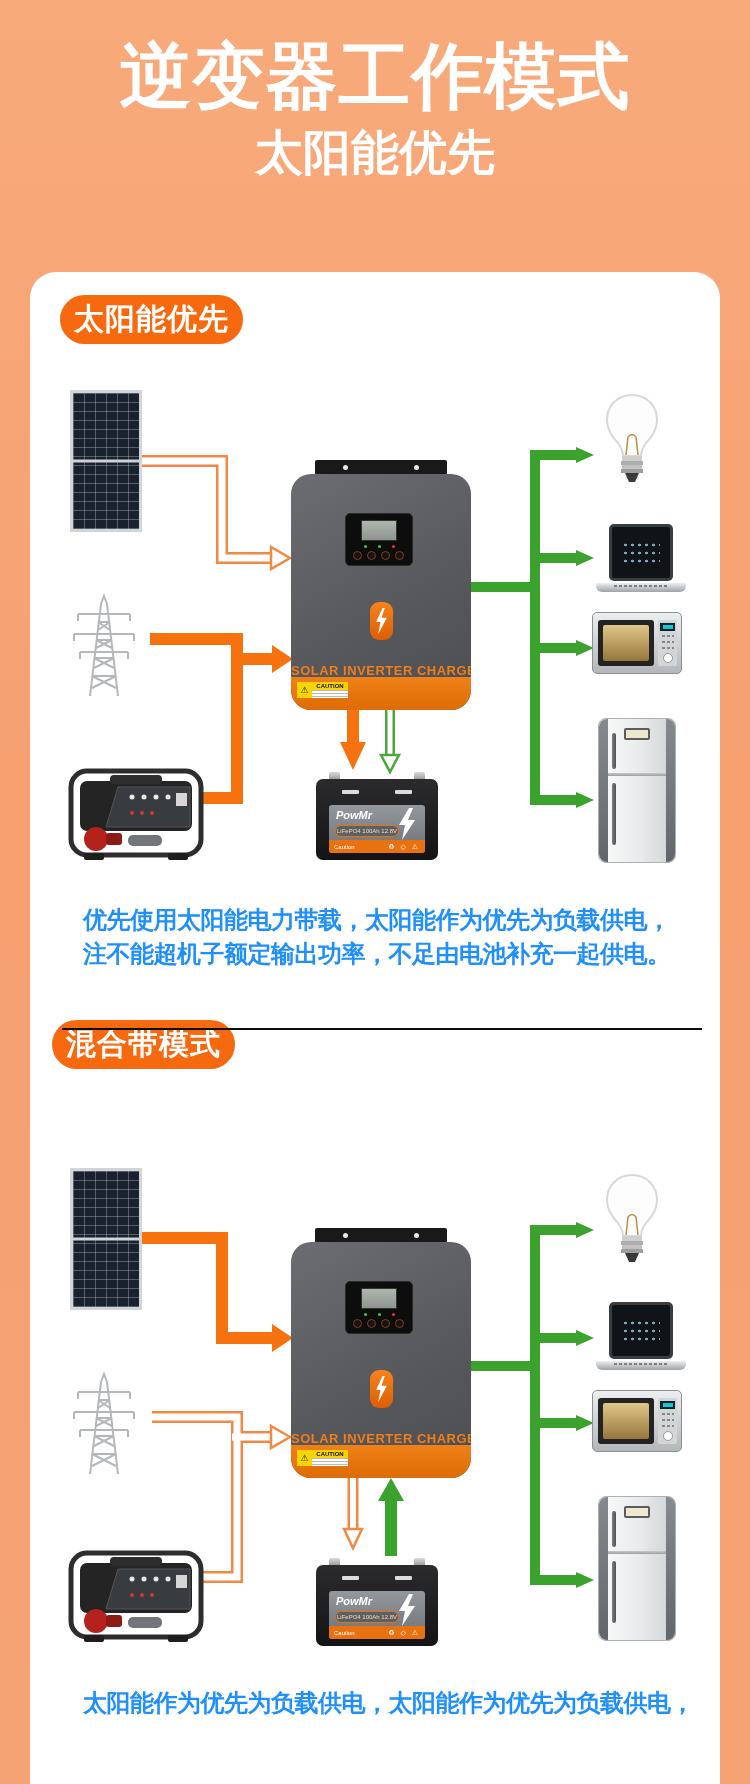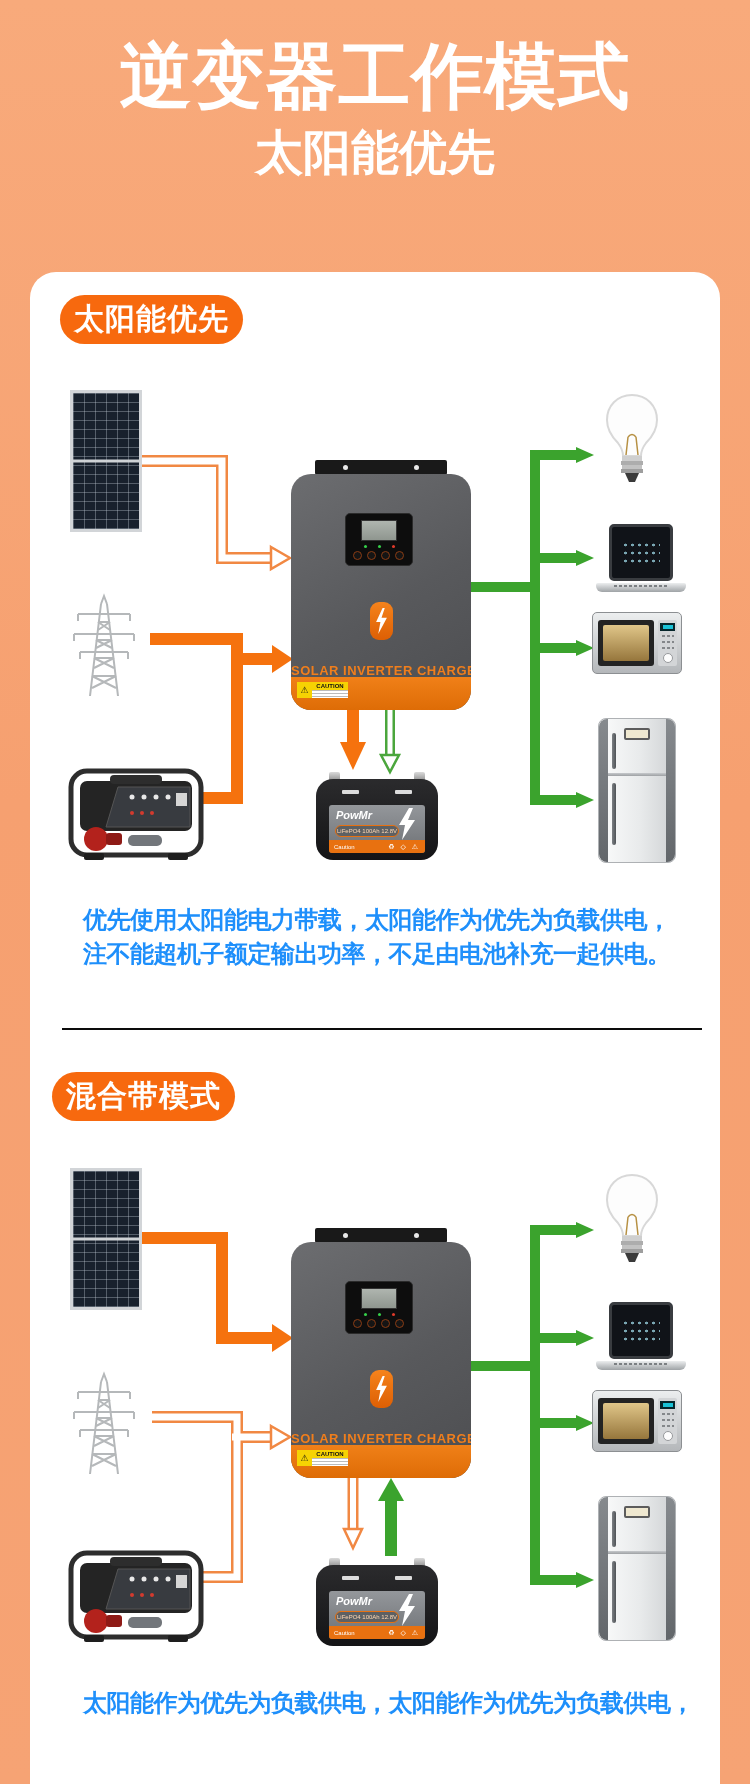--- a/index.html
+++ b/index.html
@@ -76,21 +76,21 @@
     line-height:16px;text-align:center;}
   .inv-caution .cbox{width:36px;height:16px;background:#fff;display:flex;flex-direction:column;}
   .inv-caution .cbar{height:8px;background:#F6D303;color:#111;font-size:6px;font-weight:700;
     line-height:8px;text-align:center;}
   .inv-caution .clines{flex:1;background:repeating-linear-gradient(to bottom,#bbb 0 1px,#fff 1px 3px);}
   
   .battery{width:122px;height:88px;}
   .term{position:absolute;top:0;width:11px;height:9px;border-radius:2px;
     background:linear-gradient(#DADADA,#8F8F8F);}
   .t1{left:13px;} .t2{right:13px;}
-  .bat-body{position:absolute;left:0;top:7px;width:122px;height:81px;border-radius:17px;
+  .bat-body{position:absolute;left:0;top:7px;width:122px;height:81px;border-radius:7px;
     background:linear-gradient(#2B2B2D,#141416);}
   .slot{position:absolute;top:11px;width:17px;height:4px;background:#DCDCDC;border-radius:1px;}
   .sl1{left:26px;} .sl2{right:26px;}
   .bat-label{position:absolute;left:13px;top:26px;width:96px;height:48px;border-radius:3px;overflow:hidden;
     background:linear-gradient(#94979B,#6E7175);}
   .bat-brand{position:absolute;left:7px;top:4px;font-size:11px;font-weight:700;font-style:italic;color:#fff;}
   .bat-boltsvg{position:absolute;right:8px;top:3px;}
   .bat-spec{position:absolute;left:6px;top:20px;width:64px;height:12px;border:1px solid #E87110;
     border-radius:6px;background:#5D6063;color:#FFD9B5;font-size:6px;line-height:10px;text-align:center;
     white-space:nowrap;overflow:hidden;}
@@ -139,21 +139,21 @@
 <body>
 
 <div id="canvas">
 
   <div class="hd-title">逆变器工作模式</div>
   <div class="hd-sub">太阳能优先</div>
 
   <div class="card"></div>
 
   <div class="mode-badge" style="left:60px;top:295px;">太阳能优先</div>
-  <div class="mode-badge" style="left:52px;top:1072px;">混合带模式</div>
+  <div class="mode-badge" style="left:52px;top:1020px;">混合带模式</div>
   <div class="divider"></div>
 
   <div class="desc" style="top:903px;">
     <div>优先使用太阳能电力带载，太阳能作为优先为负载供电，</div>
     <div>注不能超机子额定输出功率，不足由电池补充一起供电。</div>
   </div>
   <div class="desc" style="top:1686px;">
     <div>太阳能作为优先为负载供电，太阳能作为优先为负载供电，</div>
   </div>
 

